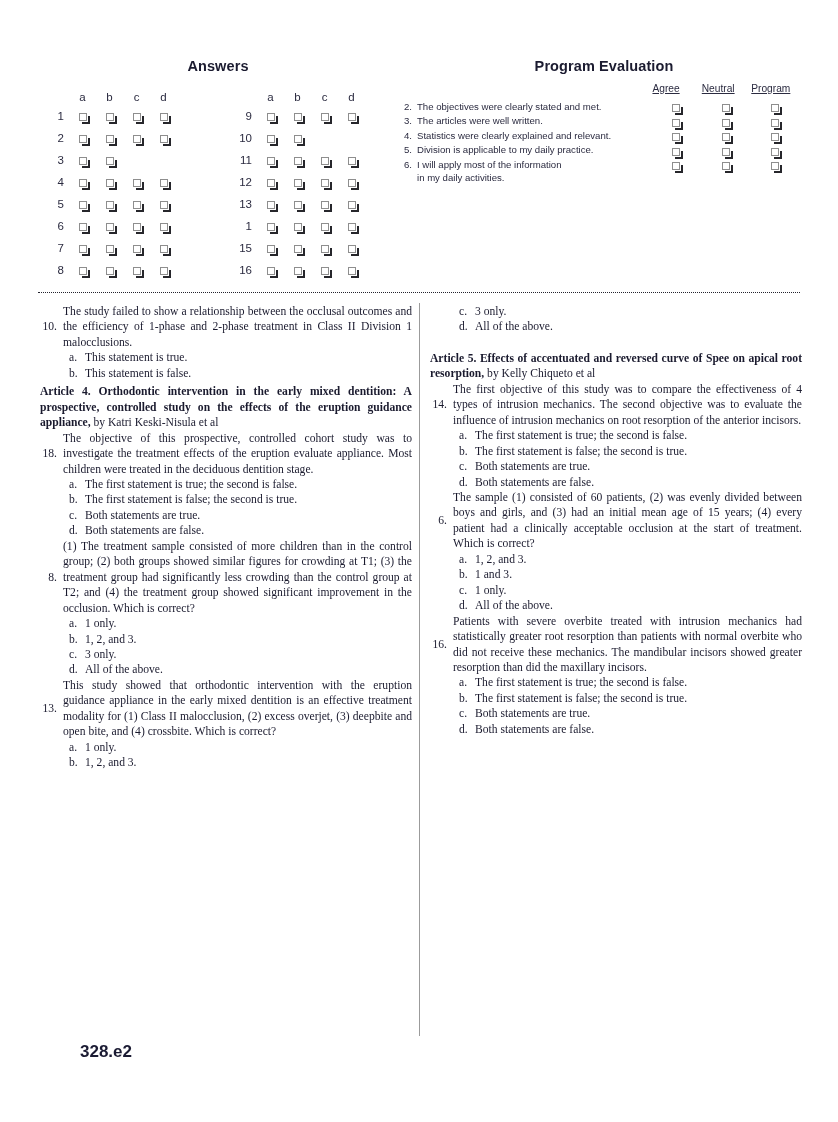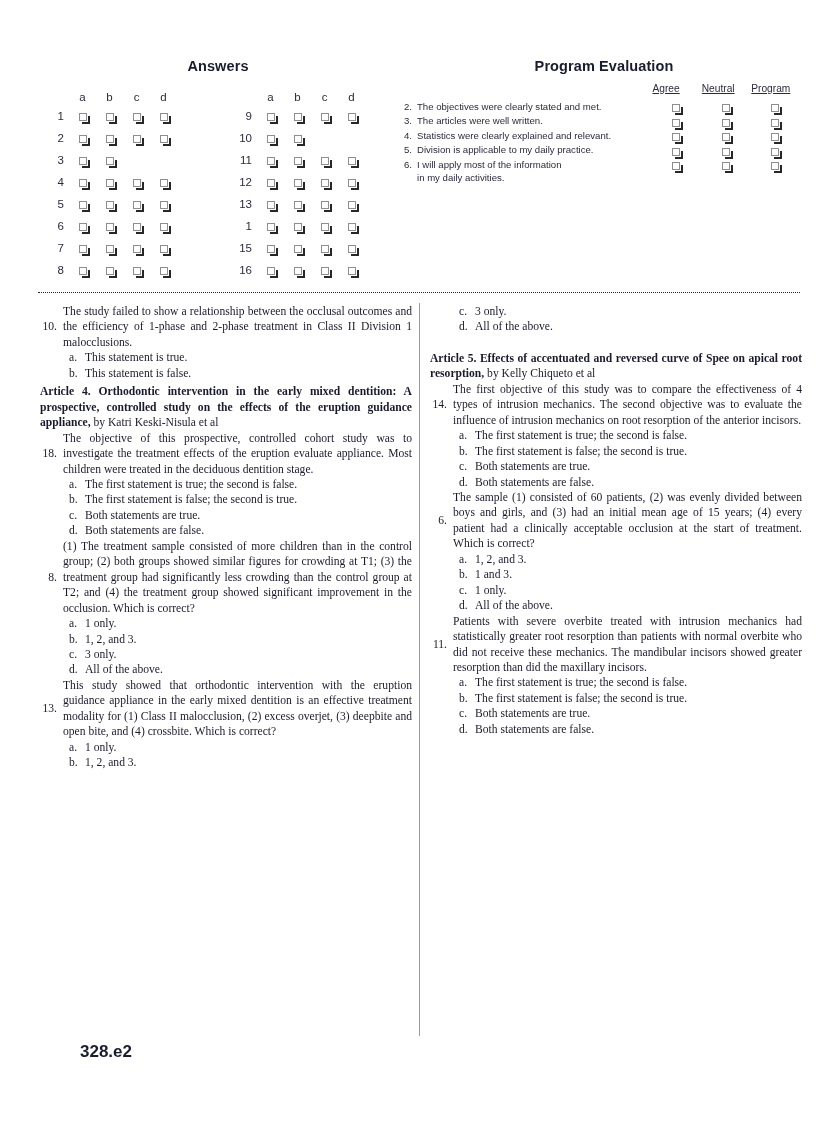--- a/index.html
+++ b/index.html
@@ -580,21 +580,21 @@
       <div class="ltr">c.</div>
       <div class="otxt">1 only.</div>
     </div>
     <div class="opt">
       <div class="ltr">d.</div>
       <div class="otxt">All of the above.</div>
     </div>
   </div>
 
   <div class="q">
-    <div class="num">11.</div>
+    <div class="num">16.</div>
     <div class="body">Patients with severe overbite treated with intrusion mechanics had statistically greater root resorption than patients with normal overbite who did not receive these mechanics. The mandibular incisors showed greater resorption than did the maxillary incisors.</div>
   </div>
   <div>
     <div class="opt">
       <div class="ltr">a.</div>
       <div class="otxt">The first statement is true; the second is false.</div>
     </div>
     <div class="opt">
       <div class="ltr">b.</div>
       <div class="otxt">The first statement is false; the second is true.</div>

